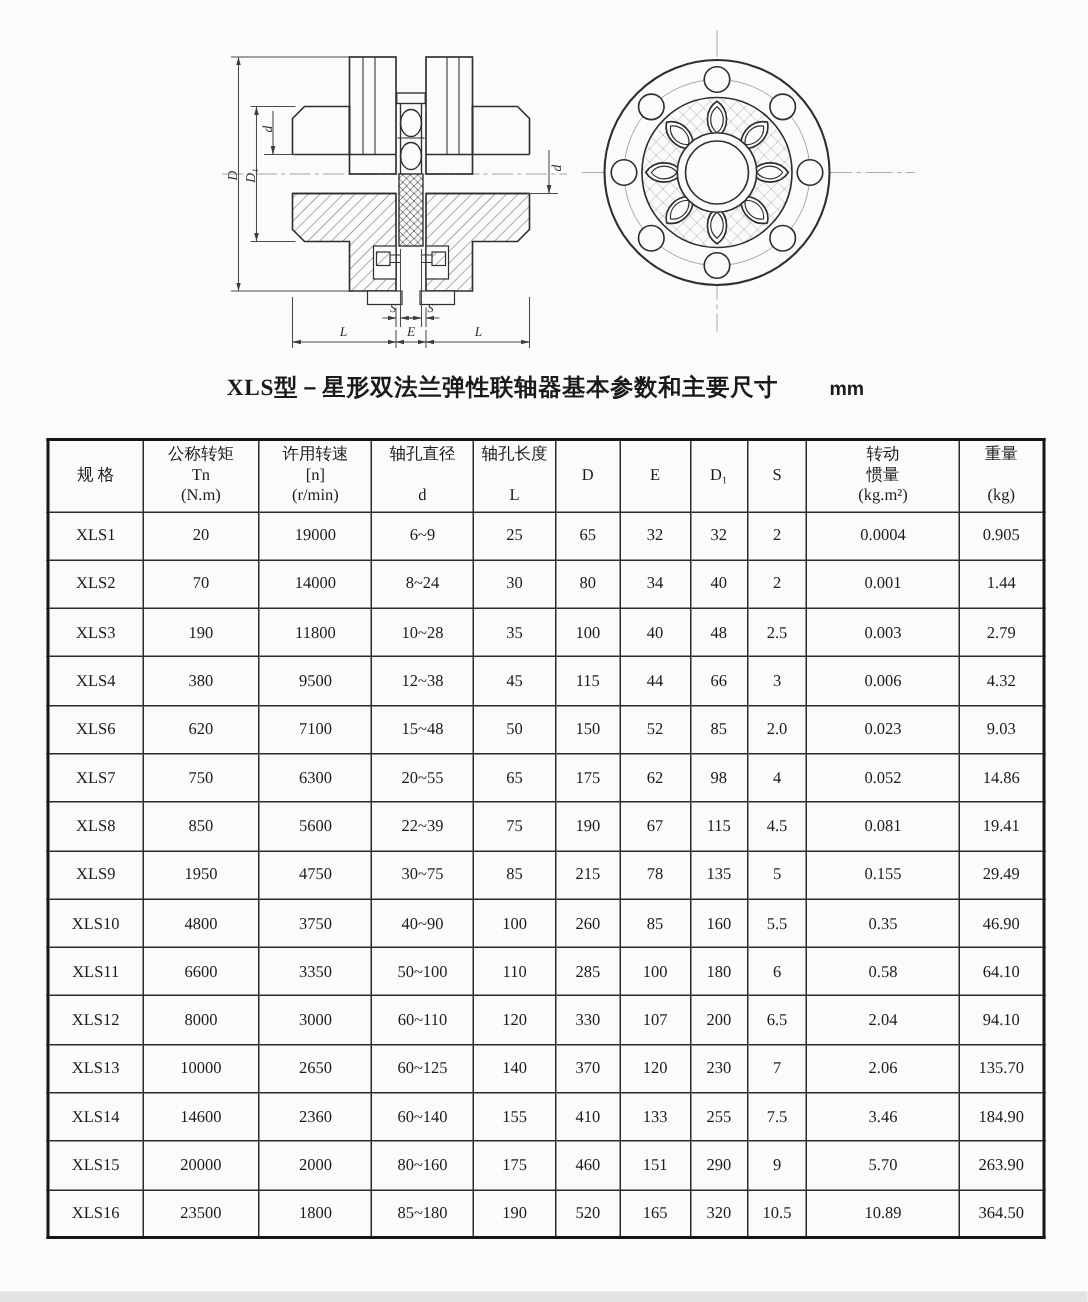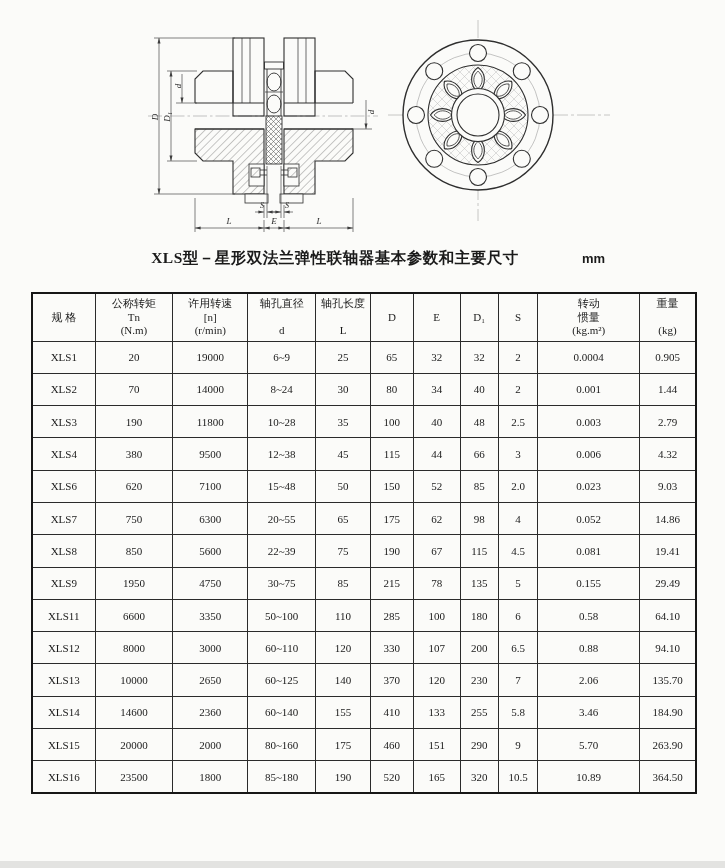--- a/index.html
+++ b/index.html
@@ -21,21 +21,21 @@
   
   .title-row {
     position: absolute; left: 0; top: 248px; width: 670px; height: 26px;
     text-align: center;
   }
   .doc-title {
     font-size: 15.5px; font-weight: bold; letter-spacing: 0.5px;
     display: inline-block;
   }
   .unit-label {
-    position: absolute; left: 582px; top: 3px; font-size: 13px; font-weight: bold;
+    position: absolute; left: 553px; top: 3px; font-size: 13px; font-weight: bold;
     font-family: "Liberation Sans", sans-serif;
   }
 
   
   .table-wrap {
     position: absolute; left: 31px; top: 292px; width: 666px;
   }
   table.spec {
     width: 100%; border-collapse: collapse; table-layout: fixed;
     border: 2px solid #161616;
@@ -383,20 +383,33 @@
             <td>30~75</td>
             <td>85</td>
             <td>215</td>
             <td>78</td>
             <td>135</td>
             <td>5</td>
             <td>0.155</td>
             <td>29.49</td>
           </tr>
           <tr>
+            <td>XLS10</td>
+            <td>4800</td>
+            <td>3750</td>
+            <td>40~90</td>
+            <td>100</td>
+            <td>260</td>
+            <td>85</td>
+            <td>160</td>
+            <td>5.5</td>
+            <td>0.35</td>
+            <td>46.90</td>
+          </tr>
+          <tr>
             <td>XLS11</td>
             <td>6600</td>
             <td>3350</td>
             <td>50~100</td>
             <td>110</td>
             <td>285</td>
             <td>100</td>
             <td>180</td>
             <td>6</td>
             <td>0.58</td>
@@ -405,21 +418,21 @@
           <tr>
             <td>XLS12</td>
             <td>8000</td>
             <td>3000</td>
             <td>60~110</td>
             <td>120</td>
             <td>330</td>
             <td>107</td>
             <td>200</td>
             <td>6.5</td>
-            <td>0.88</td>
+            <td>2.04</td>
             <td>94.10</td>
           </tr>
           <tr>
             <td>XLS13</td>
             <td>10000</td>
             <td>2650</td>
             <td>60~125</td>
             <td>140</td>
             <td>370</td>
             <td>120</td>
@@ -430,21 +443,21 @@
           </tr>
           <tr>
             <td>XLS14</td>
             <td>14600</td>
             <td>2360</td>
             <td>60~140</td>
             <td>155</td>
             <td>410</td>
             <td>133</td>
             <td>255</td>
-            <td>5.8</td>
+            <td>7.5</td>
             <td>3.46</td>
             <td>184.90</td>
           </tr>
           <tr>
             <td>XLS15</td>
             <td>20000</td>
             <td>2000</td>
             <td>80~160</td>
             <td>175</td>
             <td>460</td>

